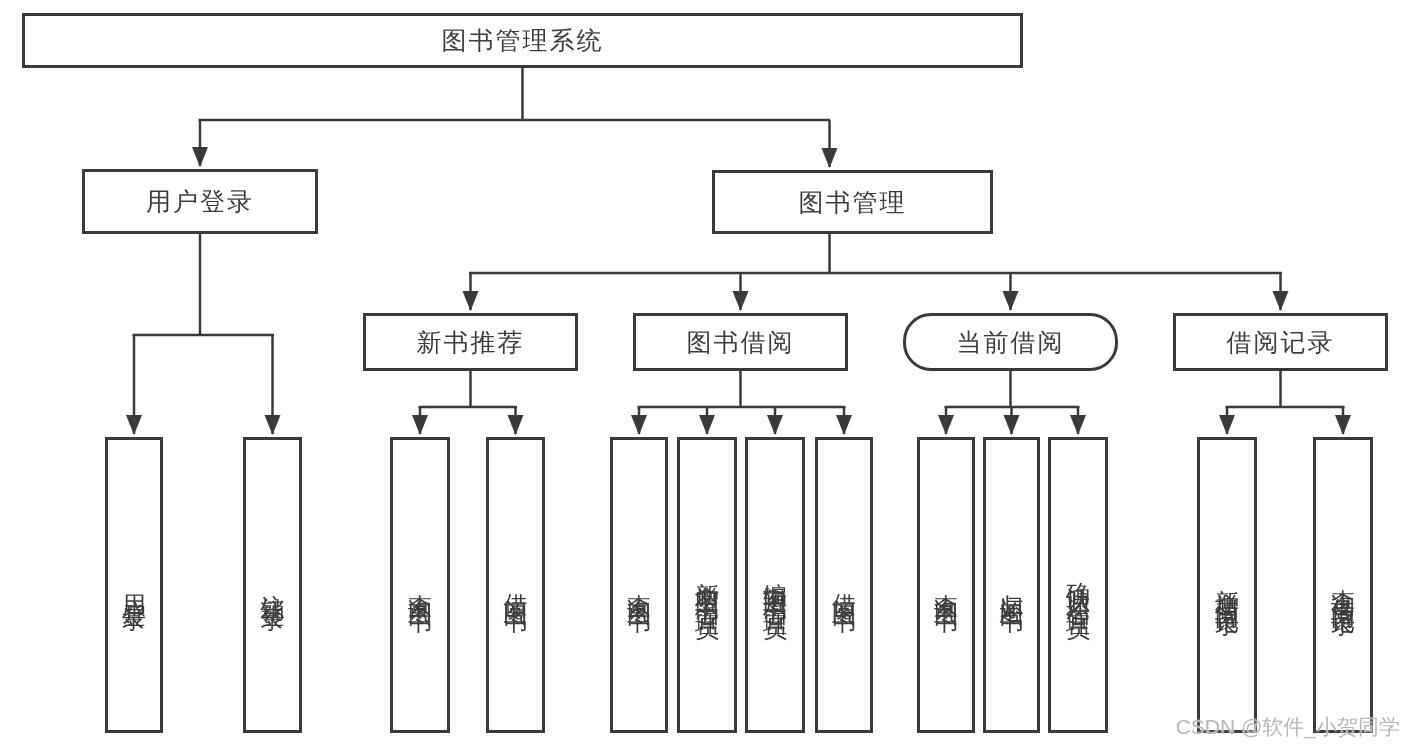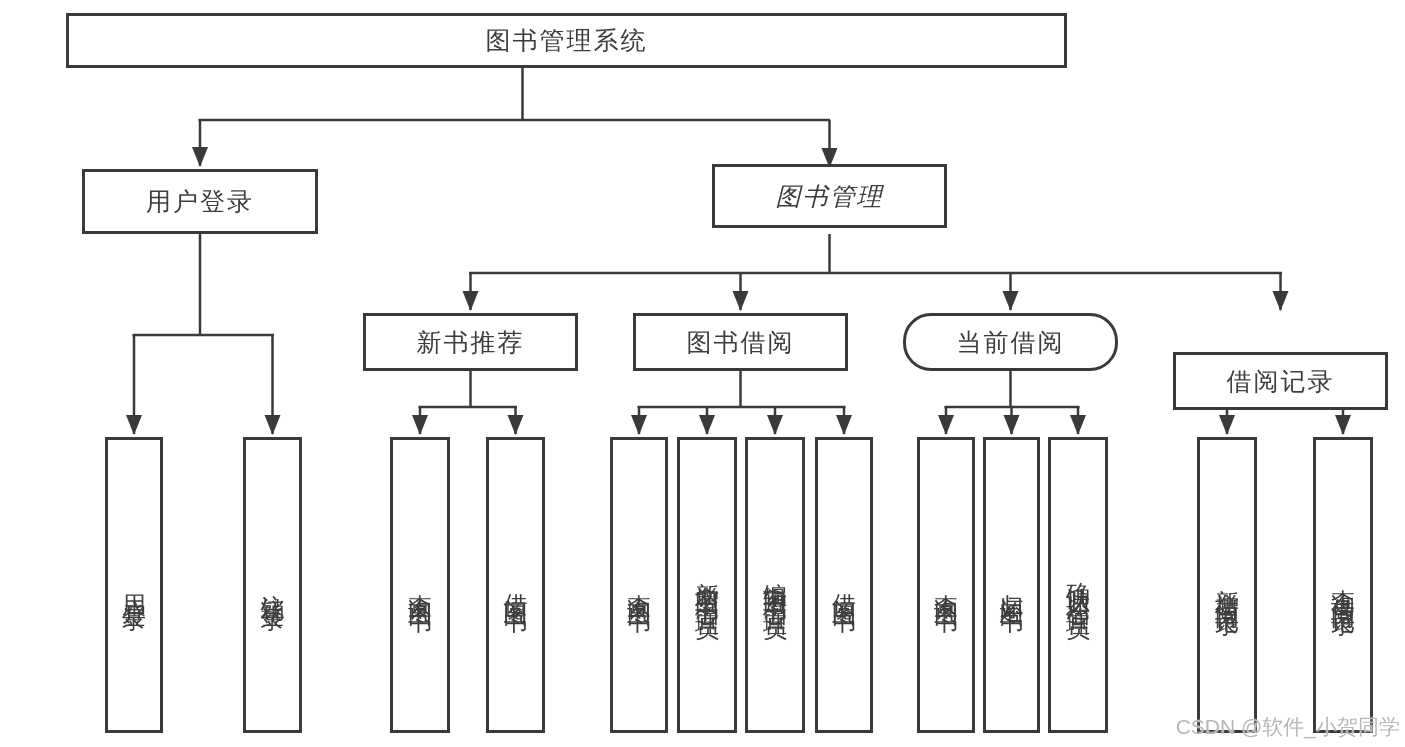--- a/index.html
+++ b/index.html
@@ -40,30 +40,30 @@
     background: var(--background);
     color: var(--text);
     text-align: center;
   }
 
   .hbox {
     font-size: 25px;
     letter-spacing: 2px;
   }
 
-  .root-box   { left: 22px;  top: 13px;  width: 1001px; height: 55px; margin-left: 44px; }
+  .root-box   { left: 22px;  top: 13px;  width: 1001px; height: 55px; }
 
   .lvl2-a     { left: 82px;  top: 169px; width: 236px; height: 65px; }
-  .lvl2-b     { left: 712px; top: 164px; width: 235px; height: 64px; font-style: italic; }
+  .lvl2-b     { left: 712px; top: 170px; width: 281px; height: 64px; }
 
   .lvl3       { top: 313px; width: 215px; height: 58px; font-family: Liberation Serif, serif; }
   .mod-0      { left: 363px; }
   .mod-1      { left: 633px; text-align: center; }
   .mod-2      { left: 903px; border-radius: 28px; }
-  .mod-3      { left: 1173px; margin-top: 39px; }
+  .mod-3      { left: 1173px; }
 
   .vbox {
     top: 437px;
     height: 296px;
     writing-mode: vertical-rl;
     text-orientation: mixed;
     font-size: 24px;
     letter-spacing: 5px;
     line-height: 1;
   }

